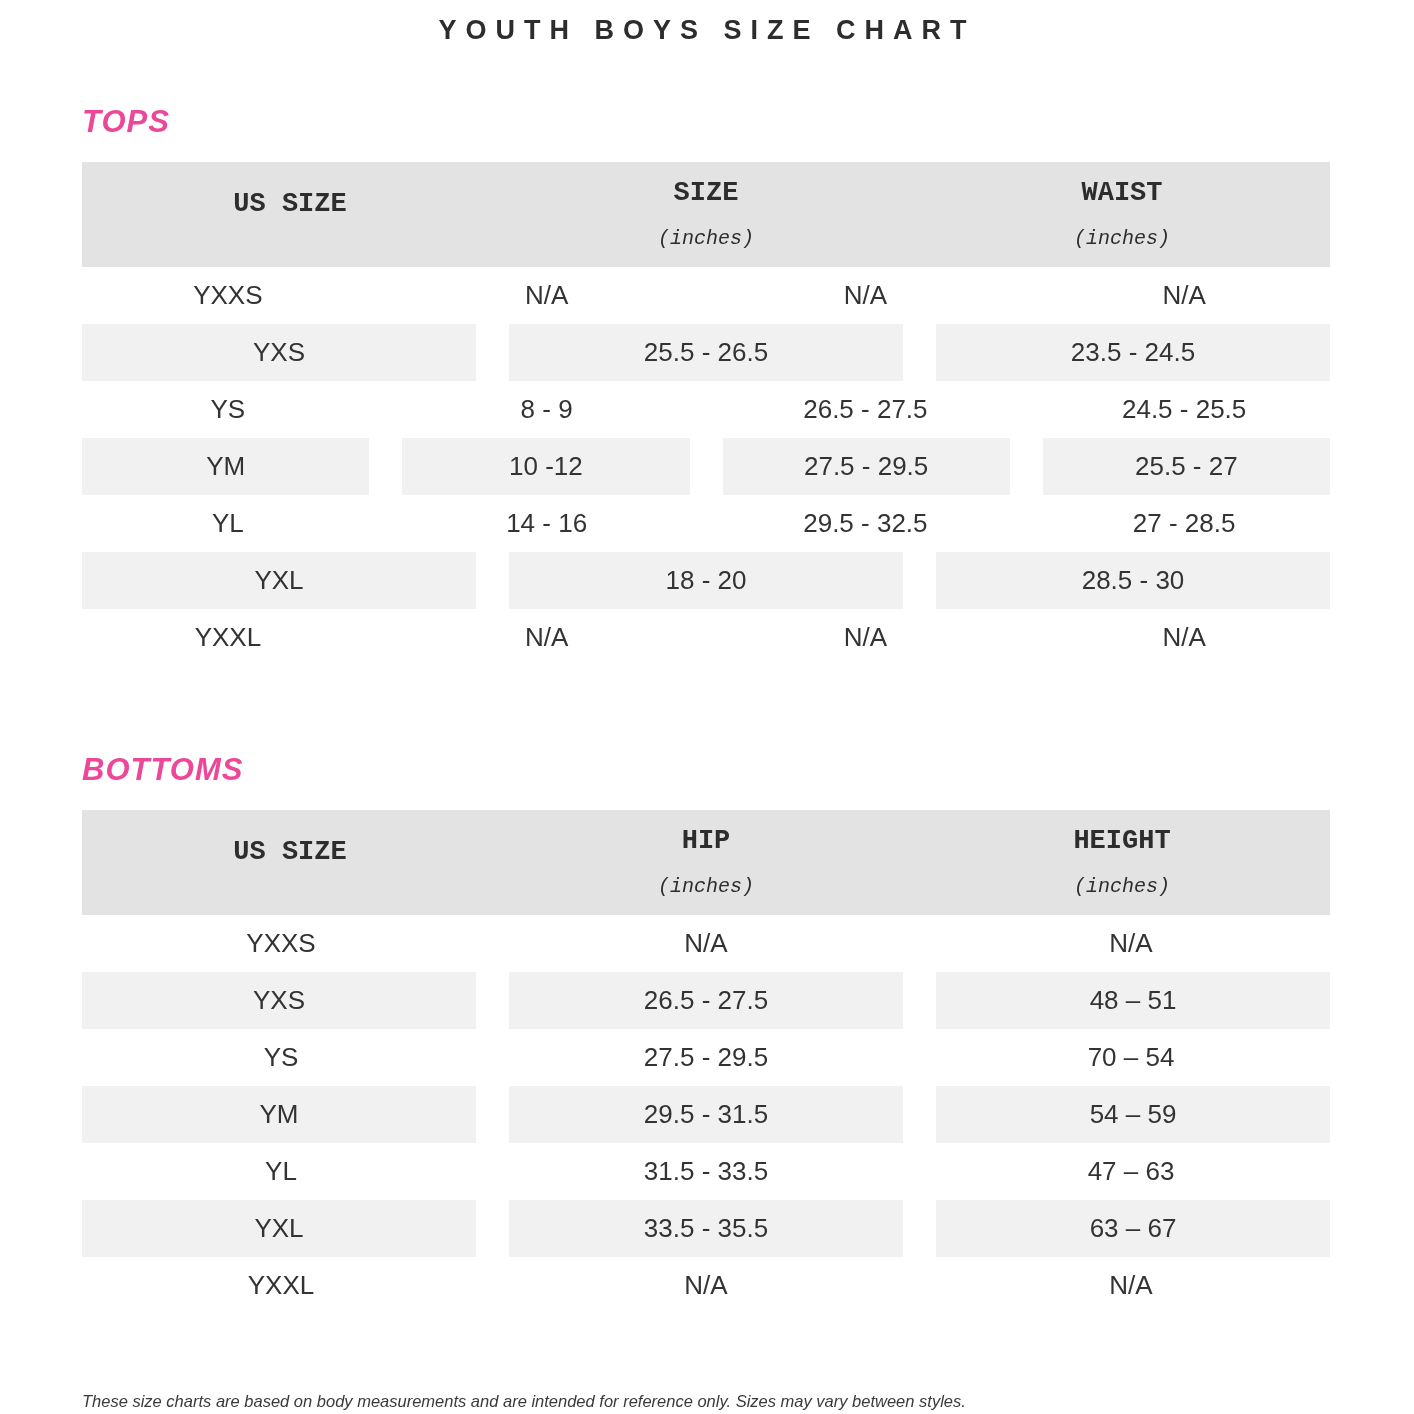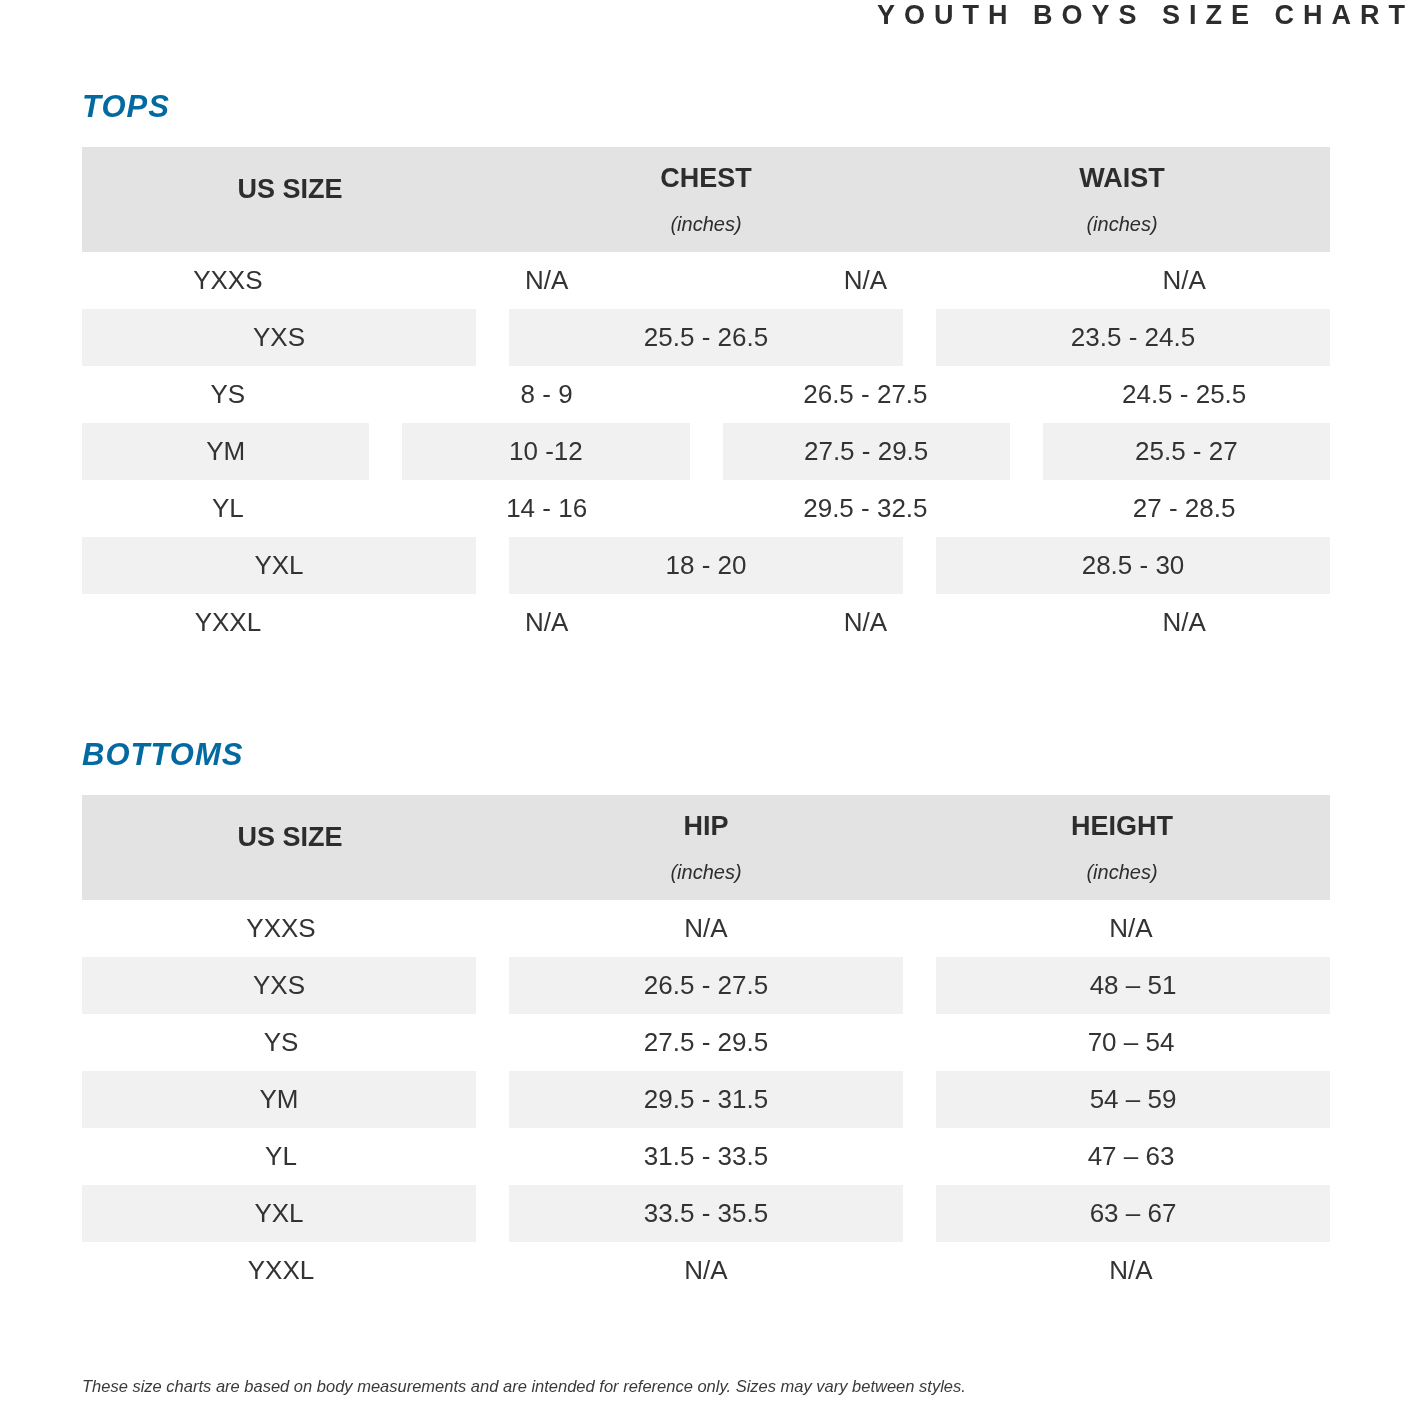--- a/index.html
+++ b/index.html
@@ -5,42 +5,43 @@
   * { box-sizing: border-box; margin: 0; padding: 0; }
   html, body { background: #ffffff; }
   body {
     width: 1414px;
     height: 1414px;
     font-family: "Liberation Sans", "DejaVu Sans", sans-serif;
     color: #2d2d2d;
     overflow: hidden;
   }
   .page-title {
-    padding-top: 0;
-    text-align: right;
+    padding-top: 15px;
+    text-align: center;
     font-weight: bold;
     font-size: 27px;
     letter-spacing: 9px;
     color: #2d2d2d;
   }
   .section { margin-left: 82px; width: 1248px; }
   .section-label {
     font-weight: bold;
     font-style: italic;
     font-size: 31px;
     letter-spacing: 1px;
-    color: #0369a1;
+    color: #ec4899;
   }
   .section.tops .section-label { margin-top: 58px; margin-bottom: 22px; }
   .section.bottoms .section-label { margin-top: 86px; margin-bottom: 22px; }
   .table-header {
     display: flex;
     background: #e3e3e3;
     height: 105px;
     align-items: stretch;
+    font-family: Liberation Mono, monospace;
   }
   .th {
     flex: 1;
     display: flex;
     flex-direction: column;
     align-items: center;
     justify-content: center;
     font-weight: bold;
     font-size: 27px;
     line-height: 1.1;
@@ -76,21 +77,21 @@
 
 <div class="section tops">
   <div class="section-label">TOPS</div>
   <div class="size-table">
     <div class="table-header">
       <div class="th">
         <span>US SIZE</span>
         <span class="unit"></span>
       </div>
       <div class="th">
-        <span>CHEST</span>
+        <span>SIZE</span>
         <span class="unit">(inches)</span>
       </div>
       <div class="th">
         <span>WAIST</span>
         <span class="unit">(inches)</span>
       </div>
     </div>
 
     <div class="row">
       <div class="cell">YXXS</div>

